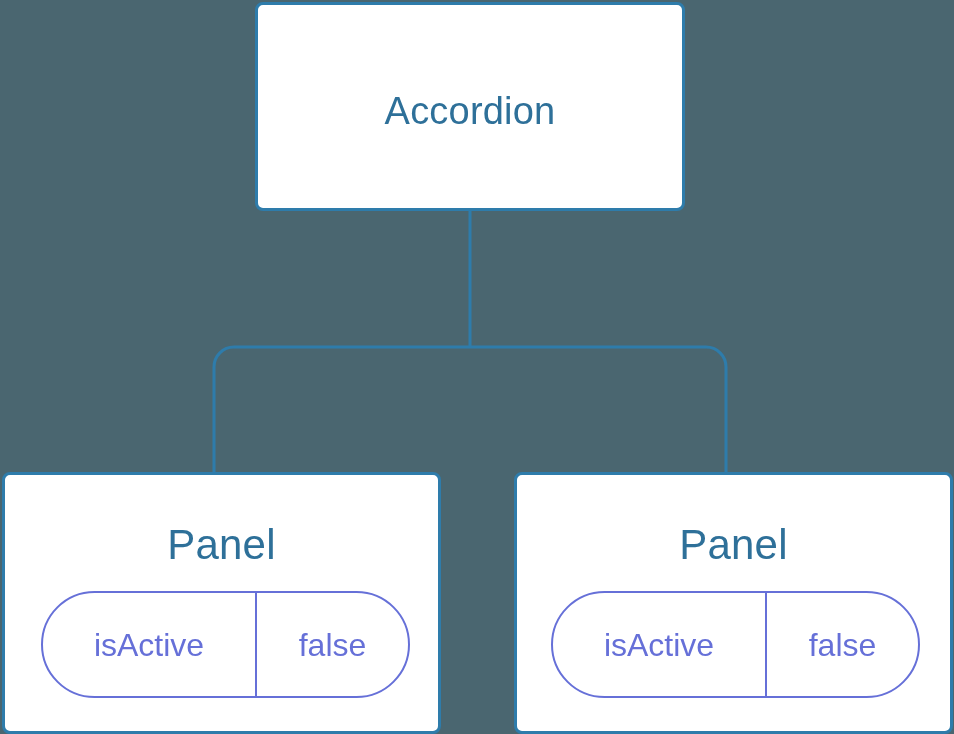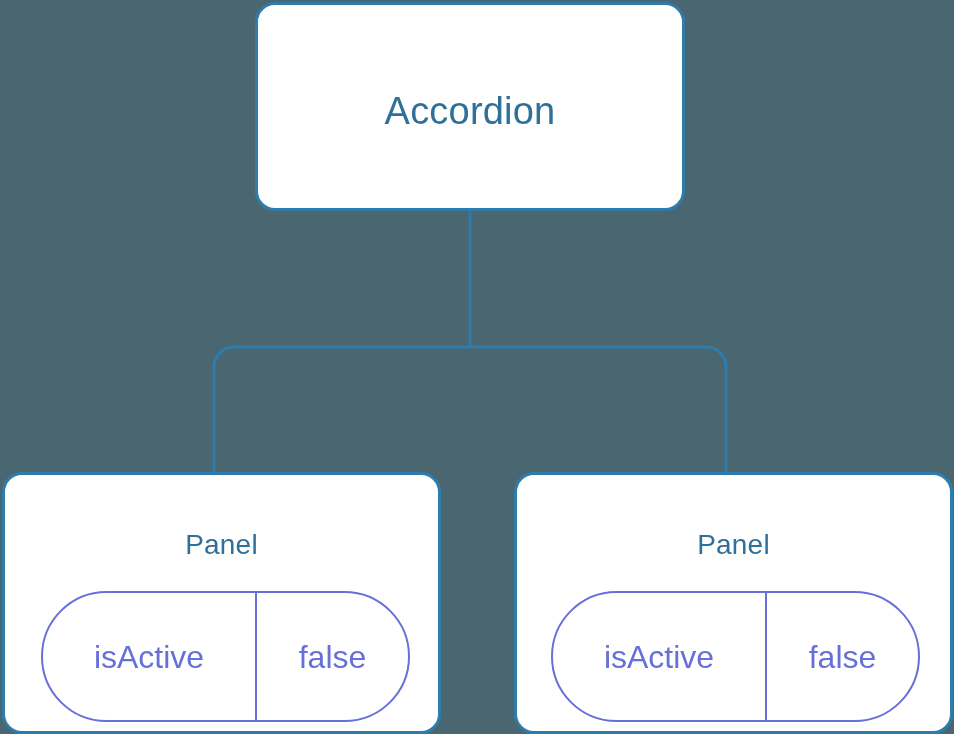--- a/index.html
+++ b/index.html
@@ -24,21 +24,21 @@
     left: 0;
     top: 0;
     width: 954px;
     height: 734px;
     pointer-events: none;
   }
   .node-box {
     position: absolute;
     background: #ffffff;
     border: 3px solid #2e7cab;
-    border-radius: 20px;
+    border-radius: 8px;
     box-sizing: border-box;
   }
   .node-accordion {
     left: 255px;
     top: 2px;
     width: 430px;
     height: 209px;
   }
   .node-panel-left {
     left: 2px;
@@ -63,32 +63,32 @@
     white-space: nowrap;
   }
   .node-accordion .node-title {
     top: 84px;
     font-size: 38px;
     line-height: 44px;
   }
   .node-panel-left .node-title,
   .node-panel-right .node-title {
     top: 50px;
-    font-size: 28px;
+    font-size: 42px;
     line-height: 40px;
   }
   .prop-pill {
     position: absolute;
     display: flex;
     align-items: stretch;
     border: 2px solid #6670d8;
     border-radius: 999px;
     background: transparent;
     box-sizing: border-box;
-    height: 131px;
+    height: 107px;
     overflow: hidden;
   }
   .node-panel-left .prop-pill {
     left: 36px;
     top: 116px;
     width: 369px;
   }
   .node-panel-right .prop-pill {
     left: 34px;
     top: 116px;

